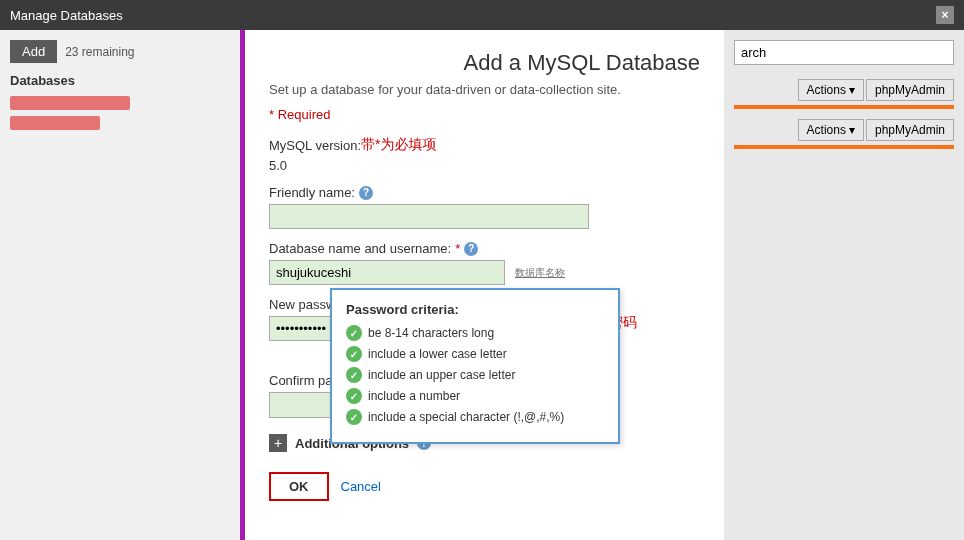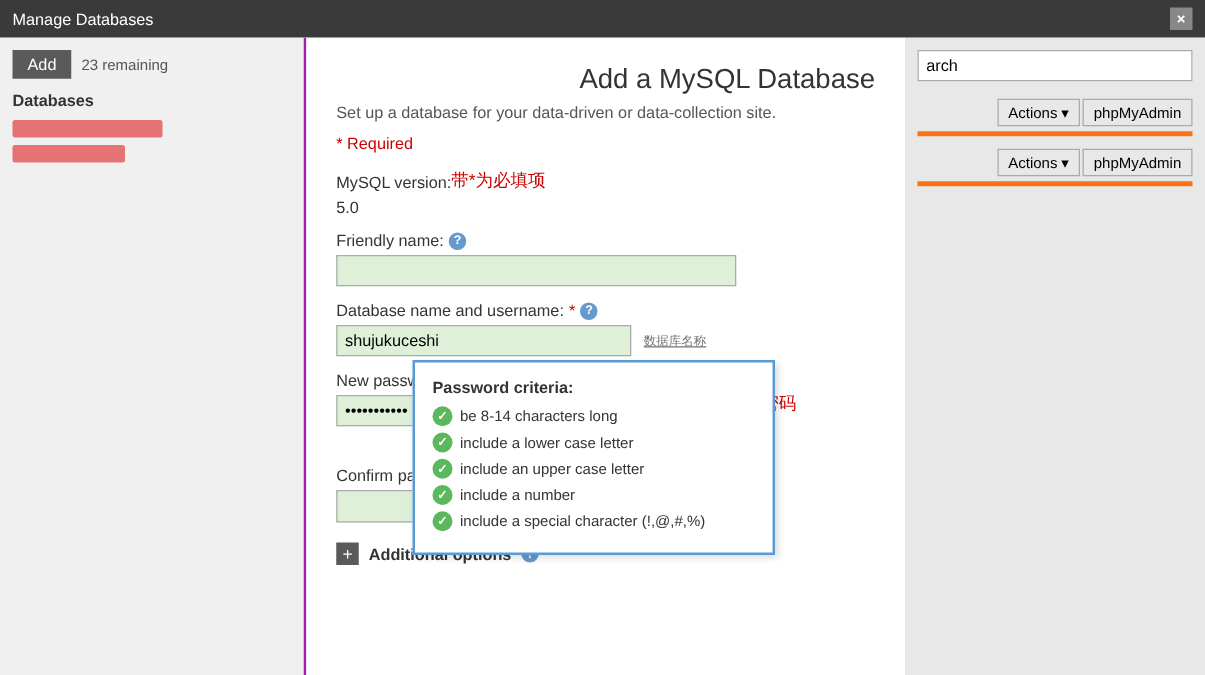--- a/index.html
+++ b/index.html
@@ -43,21 +43,21 @@
     .main-layout {
       display: flex;
       flex: 1;
       overflow: hidden;
     }
 
     
     .sidebar {
       width: 245px;
       background: #f0f0f0;
-      border-right: 2px solid #a21caf;
+      border-right: 5px solid #a21caf;
       padding: 10px;
       flex-shrink: 0;
     }
     .sidebar-actions {
       display: flex;
       align-items: center;
       gap: 8px;
       margin-bottom: 10px;
     }
     .btn-add {
@@ -426,20 +426,24 @@
         <span>include a special character (!,@,#,%)</span>
       </div>
     </div>
 
     <div class="additional-options">
       <div class="plus-icon">+</div>
       <span class="additional-label">Additional options</span>
       <span class="info-icon">?</span>
     </div>
 
+    <div class="form-buttons">
+      <button class="btn-ok">OK</button>
+      <a class="btn-cancel" href="#">Cancel</a>
+    </div>
   </div>
 
   <div class="right-panel">
     <input class="search-bar" type="text" value="arch" style="">
 
     <div class="db-row">
       <button class="btn-actions">
         <span>Actions</span>
         <span>▾</span>
       </button>

